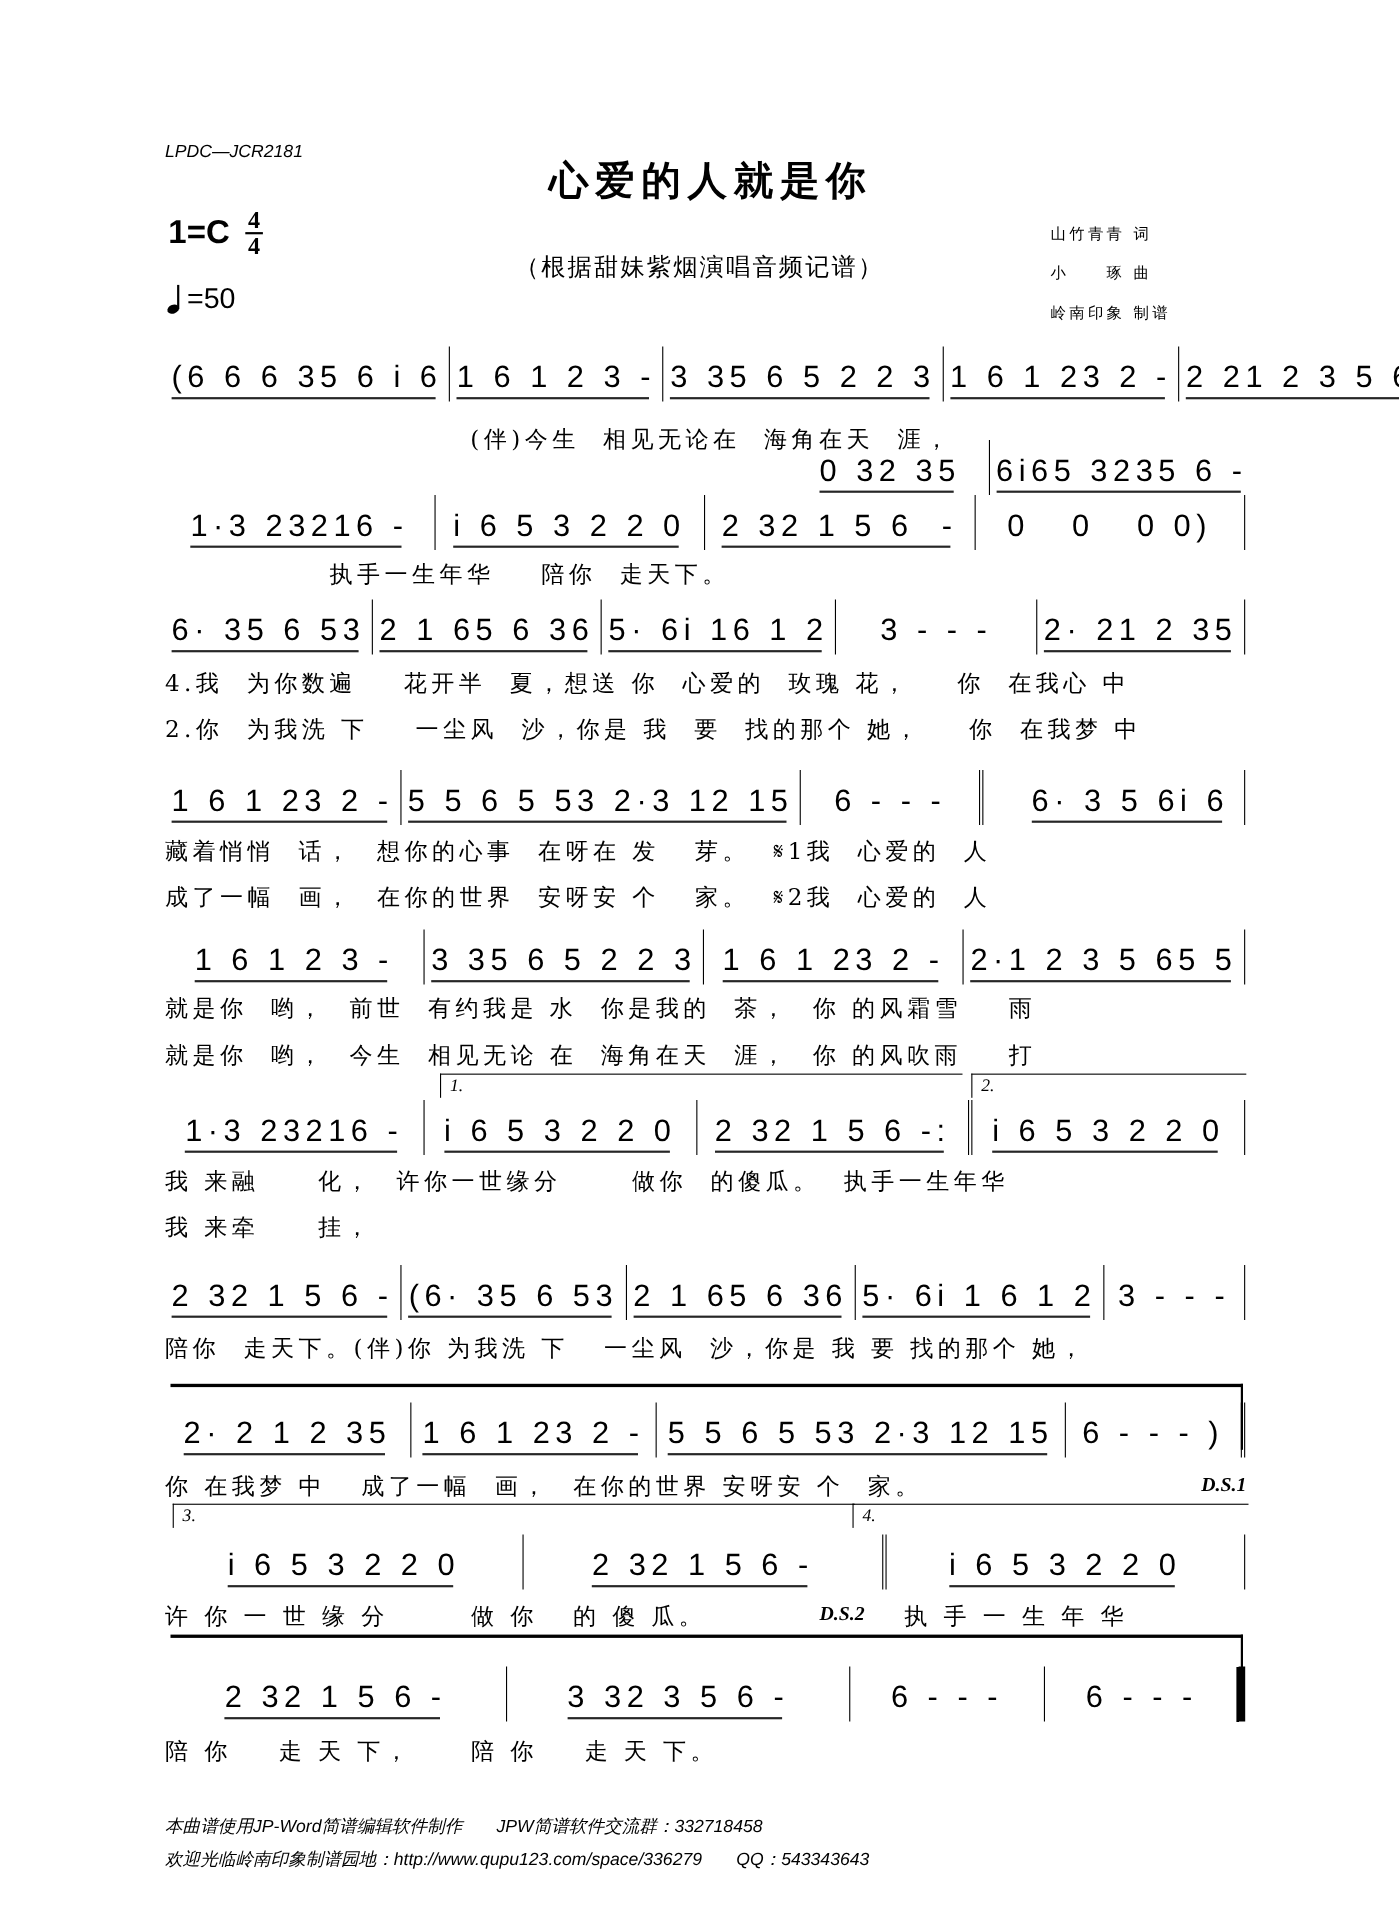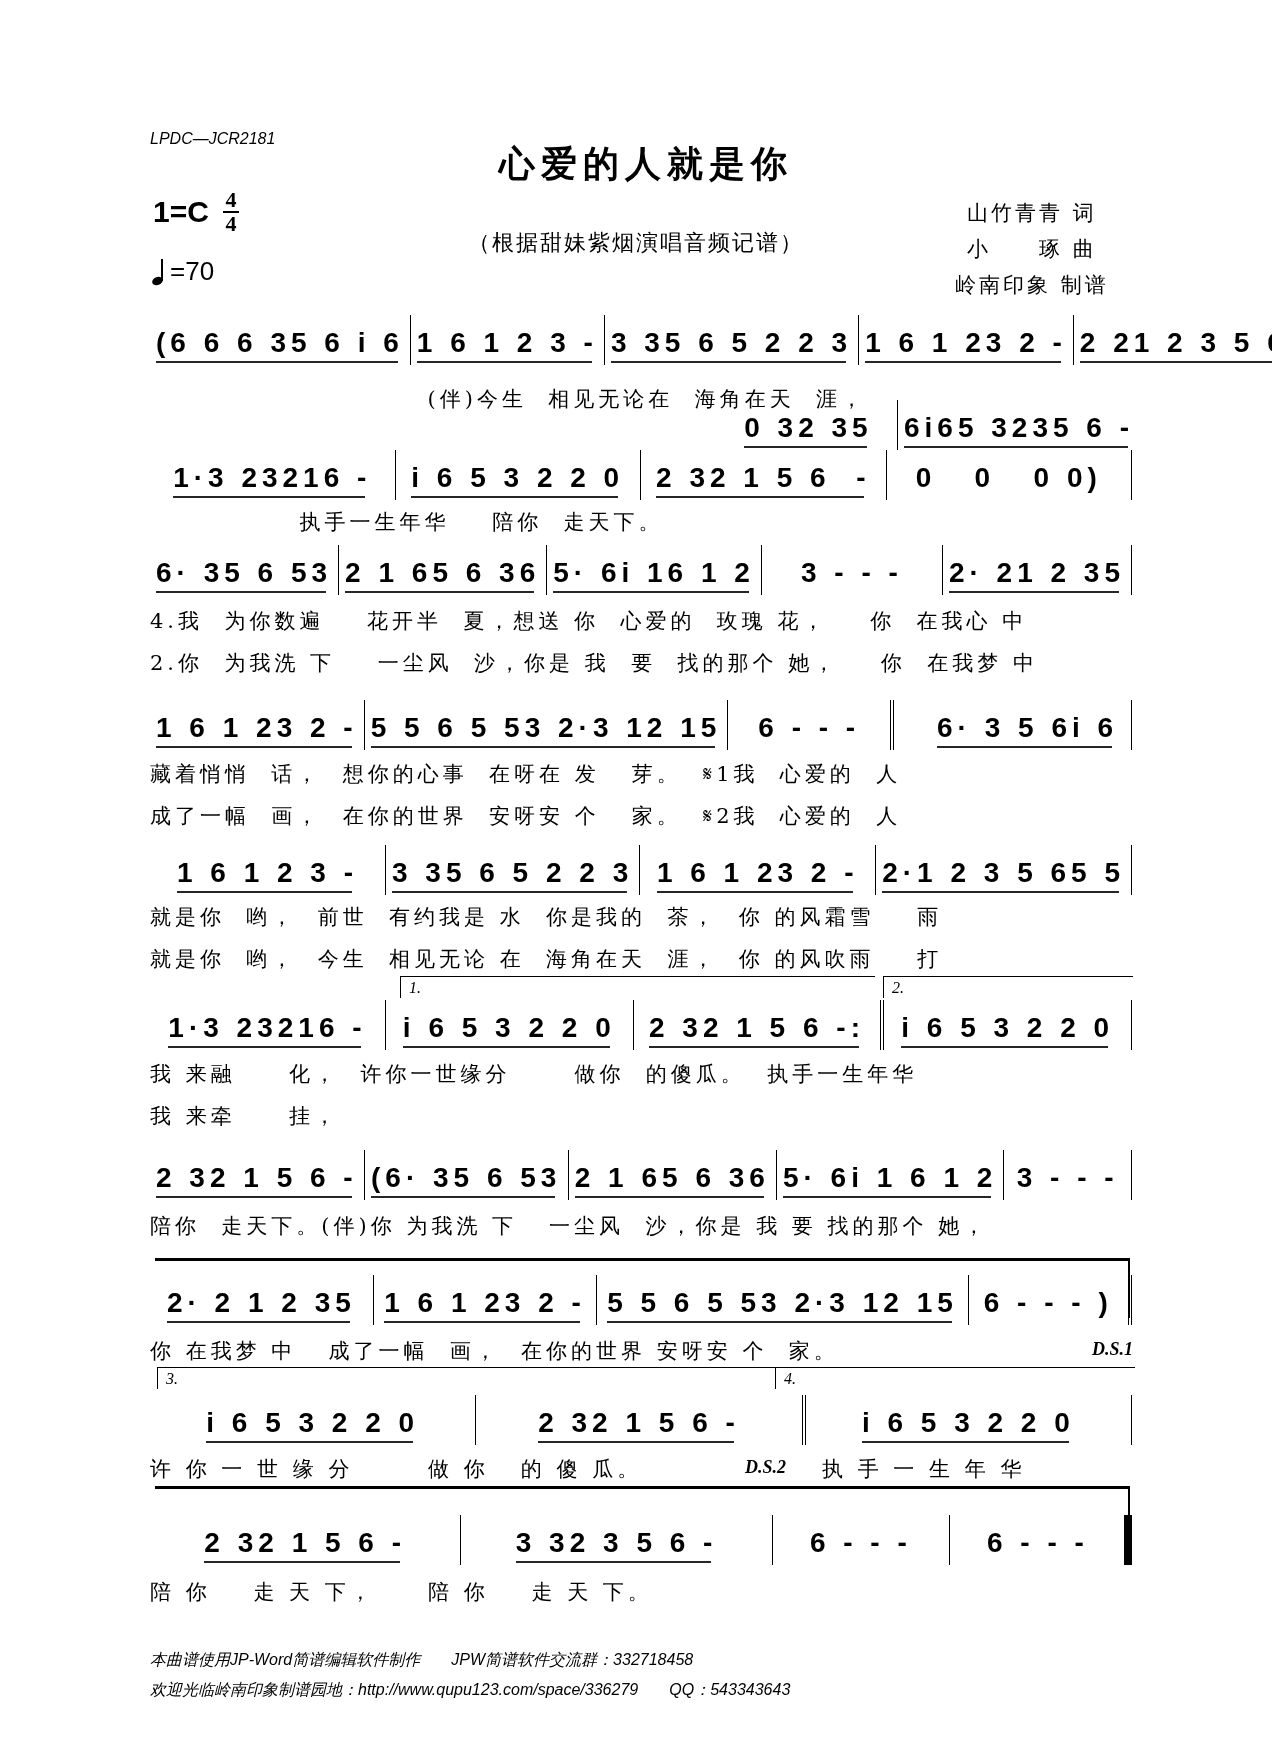--- a/index.html
+++ b/index.html
@@ -15,24 +15,24 @@
   .key { left: 153px; top: 190px; font-family: "Liberation Serif", serif; font-weight: bold; font-size: 30px; display: flex; align-items: center; }
   .key .k1 { font-family: "Liberation Sans", sans-serif; }
   .timesig { display: inline-flex; flex-direction: column; align-items: center; margin-left: 14px; font-size: 22px; line-height: 20px; font-weight: bold; }
   .timesig .bar { width: 16px; height: 2px; background: #000; margin: 1px 0; }
 
   .tempo { left: 152px; top: 256px; font-family: "Liberation Sans", sans-serif; font-size: 26px; display: flex; align-items: center; }
   .note-glyph { display: inline-block; position: relative; width: 14px; height: 26px; margin-right: 4px; }
   .note-glyph::before { content: ""; position: absolute; left: 0; bottom: 0; width: 11px; height: 8px; background: #000; border-radius: 50%; transform: rotate(-20deg); }
   .note-glyph::after { content: ""; position: absolute; left: 9px; top: 0; width: 2px; height: 22px; background: #000; }
 
-  .credits { left: 955px; top: 195px; font-family: "DejaVu Serif", serif; font-size: 21px; line-height: 36px; letter-spacing: 3px; text-align: center; }
+  .credits { left: 955px; top: 195px; font-family: "DejaVu Serif", serif; font-size: 14px; line-height: 36px; letter-spacing: 3px; }
 
   
-  .row { position: absolute; left: 150px; width: 982px; height: 50px; display: flex; align-items: flex-end; font-family: "Liberation Sans", sans-serif; font-weight: bold; font-size: 28px; }
+  .row { position: absolute; left: 150px; width: 982px; height: 50px; display: flex; align-items: flex-end; font-family: "Liberation Sans", sans-serif; font-weight: normal; font-size: 28px; }
   .measure { flex: 1; display: flex; justify-content: space-around; align-items: flex-end; height: 100%; padding: 0 6px; border-left: 1.5px solid #000; position: relative; }
   .measure.first { border-left: none; }
   .measure.last-bar { border-right: 1.5px solid #000; }
   .measure.dbl { border-left: 4px double #000; }
   .measure.final-bar { border-right: 6px solid #000; box-shadow: inset -8px 0 0 -6px #000; }
   .notes { white-space: pre; letter-spacing: 5px; padding-bottom: 6px; border-bottom: 0; position: relative; }
   .notes::after { content: ""; position: absolute; left: 0; right: 6px; bottom: 2px; height: 2px; background: #000; opacity: .85; }
   .notes.nou::after { display: none; }
 
   .lyric { position: absolute; left: 150px; width: 982px; font-family: "DejaVu Serif", serif; font-size: 21px; white-space: pre; letter-spacing: 4px; }
@@ -55,21 +55,21 @@
   <span class="k1">1=C</span>
   <span class="timesig">
     <span>4</span>
     <span class="bar"></span>
     <span>4</span>
   </span>
 </div>
 
 <div class="abs tempo">
   <span class="note-glyph"></span>
-  <span>=70</span>
+  <span>=50</span>
 </div>
 
 <div class="abs credits">
   <div>山竹青青 词</div>
   <div>小　　琢 曲</div>
   <div>岭南印象 制谱</div>
 </div>
 
 <div class="row" style="top:315px;">
   <div class="measure first">

